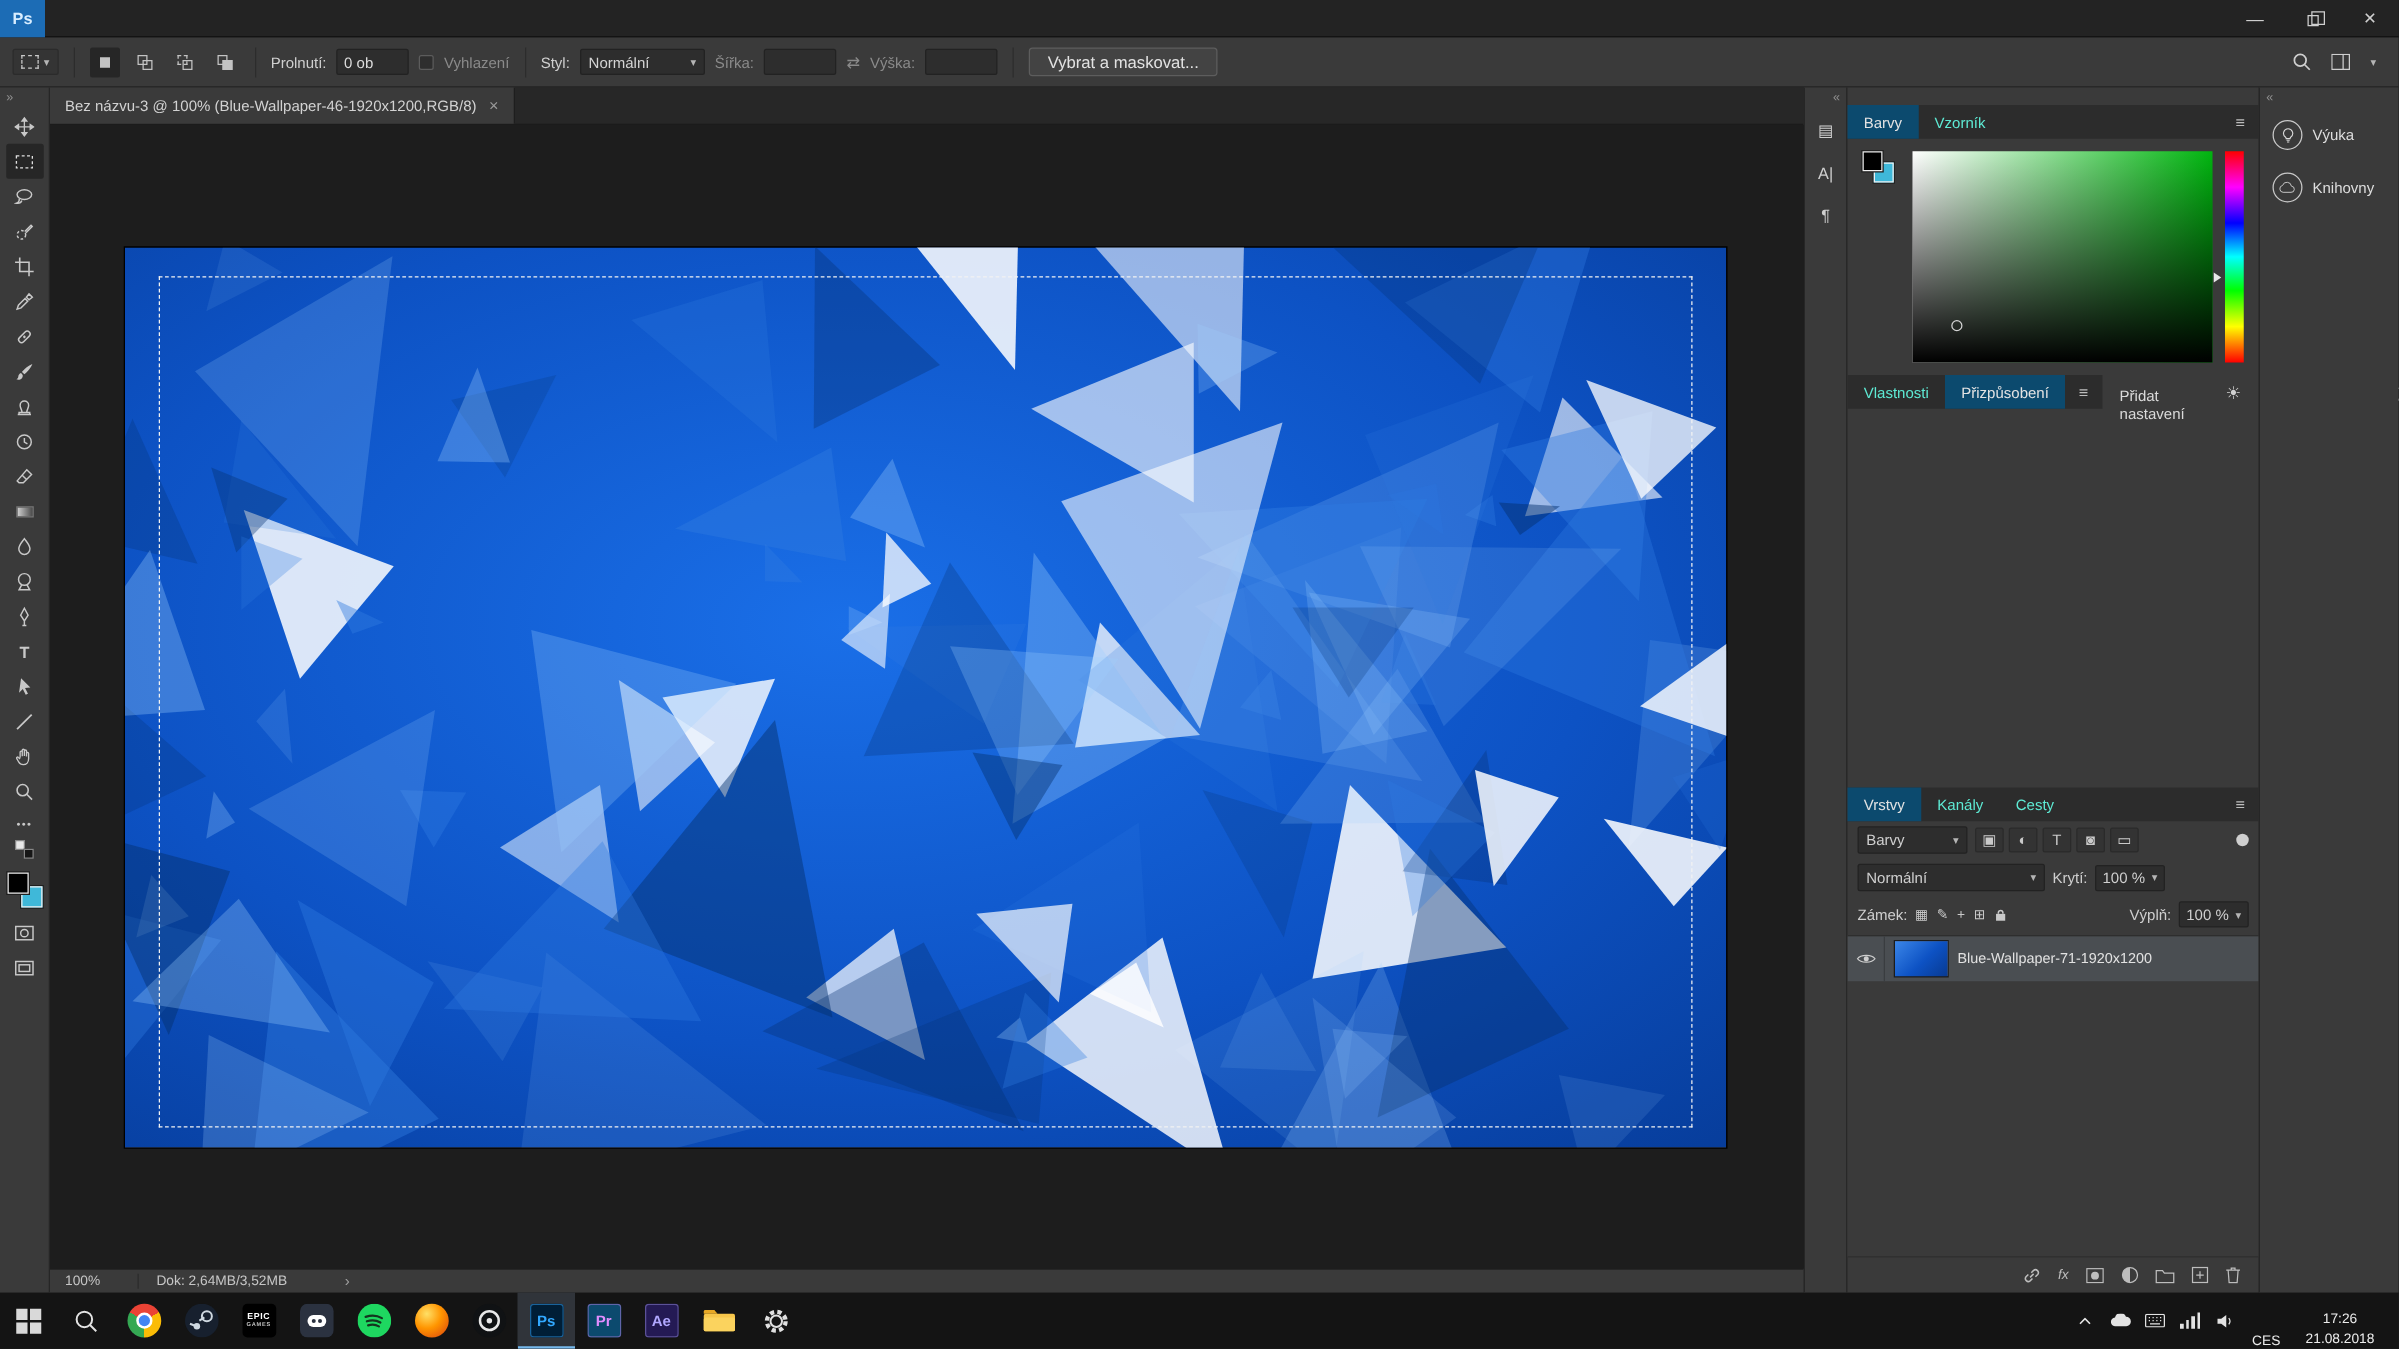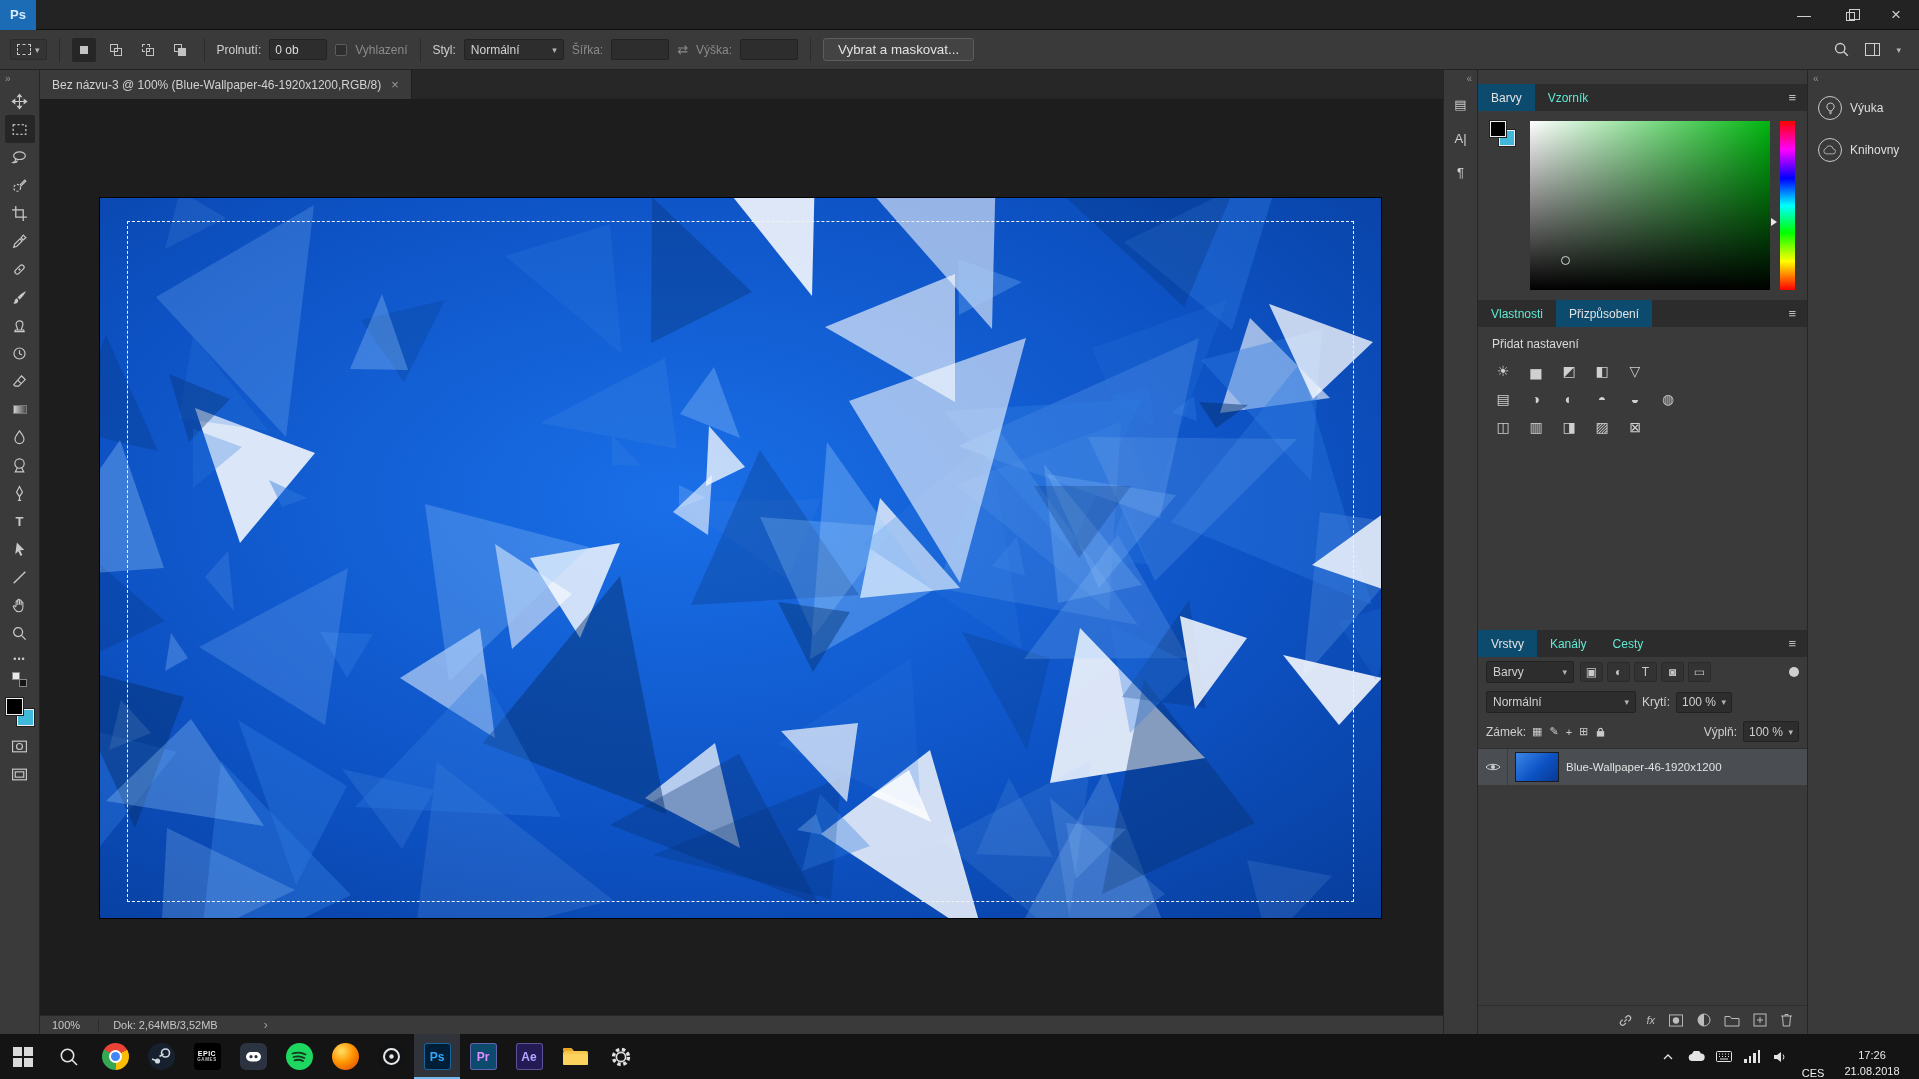--- a/index.html
+++ b/index.html
@@ -59,21 +59,21 @@
 
 .doc-area{flex:1;display:flex;flex-direction:column;min-width:0}
 .tab-bar{height:30px;min-height:30px;background:#272727;display:flex;border-bottom:1px solid #1b1b1b}
 .doc-tab{background:#3a3a3a;display:flex;align-items:center;gap:10px;padding:0 12px;font-size:12px;color:#d2d2d2;border-right:1px solid #1e1e1e;white-space:nowrap}
 .tabclose{color:#9a9a9a;font-size:13px}
 .canvas-wrap{flex:1;position:relative;background:#1d1d1d;overflow:hidden}
 .canvas{position:absolute;left:60px;top:98px;width:1281px;height:720px;box-shadow:0 0 0 1px #000}
 .canvas svg{display:block;width:100%;height:100%}
 .ants{position:absolute;left:27px;top:23px;right:27px;bottom:16px;border:1px dashed #f2f2f2}
 .status-bar{height:19px;min-height:19px;background:#3a3a3a;border-top:1px solid #262626;display:flex;align-items:center;font-size:11px;color:#c6c6c6;padding-left:12px}
-.zoom{padding-right:18px;border-right:1px solid #2b2b2b;margin-right:14px}
+.zoom{padding-right:30px;border-right:1px solid #2b2b2b;margin-right:14px}
 .sb-chevron{margin-left:46px;color:#9f9f9f;font-size:12px}
 
 
 .icon-rail{width:34px;background:#3a3a3a;border-left:1px solid #262626;display:flex;flex-direction:column;align-items:center;padding-top:2px}
 .icon-rail .rail-chevron{align-self:flex-end;padding-right:5px}
 .dock-icon{width:28px;height:26px;margin:4px 0;display:flex;align-items:center;justify-content:center;color:#cfcfcf;font-size:13px}
 
 .panels{width:330px;background:#3a3a3a;border-left:1px solid #262626;display:flex;flex-direction:column}
 .panels-top{height:14px;min-height:14px}
 .ptabs{display:flex;align-items:stretch;background:#2c2c2c;height:27px;min-height:27px}
@@ -83,21 +83,21 @@
 .panel-colors{height:216px;min-height:216px;display:flex;flex-direction:column}
 .colors-body{flex:1;display:flex;gap:10px;padding:10px 12px}
 .swcol{position:relative;width:30px}
 .swcol .fg{position:absolute;left:0;top:0;width:16px;height:16px;background:#000;border:1px solid #f0f0f0;box-shadow:0 0 0 1px #222;z-index:2}
 .swcol .bg{position:absolute;left:9px;top:9px;width:16px;height:16px;background:#3fb8d9;border:1px solid #f0f0f0;box-shadow:0 0 0 1px #222}
 .sv-box{flex:1;position:relative;background:linear-gradient(to bottom,rgba(0,0,0,0),#000),linear-gradient(to right,#ffffff,#00b50f)}
 .sv-cursor{position:absolute;left:13%;top:80%;width:9px;height:9px;border:1px solid #d5d5d5;border-radius:50%}
 .hue-strip{position:relative;width:15px;background:linear-gradient(to bottom,#f00,#f0f 17%,#00f 34%,#0ff 50%,#0f0 66%,#ff0 83%,#f00)}
 .hue-arrow{position:absolute;left:-9px;top:60%;transform:translateY(-50%);width:0;height:0;border:4px solid transparent;border-left:6px solid #e8e8e8}
 
-.panel-adjust{height:330px;min-height:330px;display:flex;flex-direction:column}
+.panel-adjust{height:330px;min-height:330px;display:flex;flex-direction:row}
 .adj-header{padding:10px 14px 6px;font-size:12px;color:#dadada}
 .adj-row{display:flex;gap:7px;padding:3px 12px}
 .adj-icon{width:26px;height:22px;display:flex;align-items:center;justify-content:center;color:#d0d0d0;font-size:14px}
 
 .panel-layers{flex:1;display:flex;flex-direction:column;min-height:0}
 .lrow{display:flex;align-items:center;gap:6px;padding:4px 8px;font-size:12px;color:#cfcfcf;white-space:nowrap}
 .sm-select{height:22px;background:#2d2d2d;border:1px solid #222;border-radius:2px;display:flex;align-items:center;justify-content:space-between;padding:0 6px;gap:6px}
 .w-filter{width:88px}
 .w-blend{width:150px}
 .small-field{width:56px;height:21px;background:#2d2d2d;border:1px solid #222;border-radius:2px;display:flex;align-items:center;justify-content:space-between;padding:0 5px}
@@ -587,21 +587,21 @@
         </div>
         <div class="layer-list">
           <div class="layer-row">
             <div class="eye-box">
               <svg width="16" height="12" viewBox="0 0 16 12">
                   <path d="M1 6c2.5-3.6 11.5-3.6 14 0-2.5 3.6-11.5 3.6-14 0z" fill="none" stroke="#cfcfcf"></path>
                   <circle cx="8" cy="6" r="2" fill="#cfcfcf"></circle>
                 </svg>
             </div>
             <div class="layer-thumb"></div>
-            <span class="layer-name">Blue-Wallpaper-46-1920x1200</span>
+            <span class="layer-name">Blue-Wallpaper-71-1920x1200</span>
           </div>
         </div>
         <div class="layers-footer">
           <svg width="15" height="15" viewBox="0 0 16 16" fill="none" stroke="#bdbdbd" stroke-width="1.3">
               <path d="M6.5 9.5l3-3M5 7L3 9a2.5 2.5 0 003.5 3.5l2-2M11 9l2-2A2.5 2.5 0 009.5 3.5l-2 2"></path>
             </svg>
           <span class="fx">fx</span>
           <svg width="16" height="13" viewBox="0 0 16 14">
               <rect x="1" y="1" width="14" height="12" fill="none" stroke="#bdbdbd"></rect>
               <circle cx="8" cy="7" r="3.4" fill="#bdbdbd"></circle>

